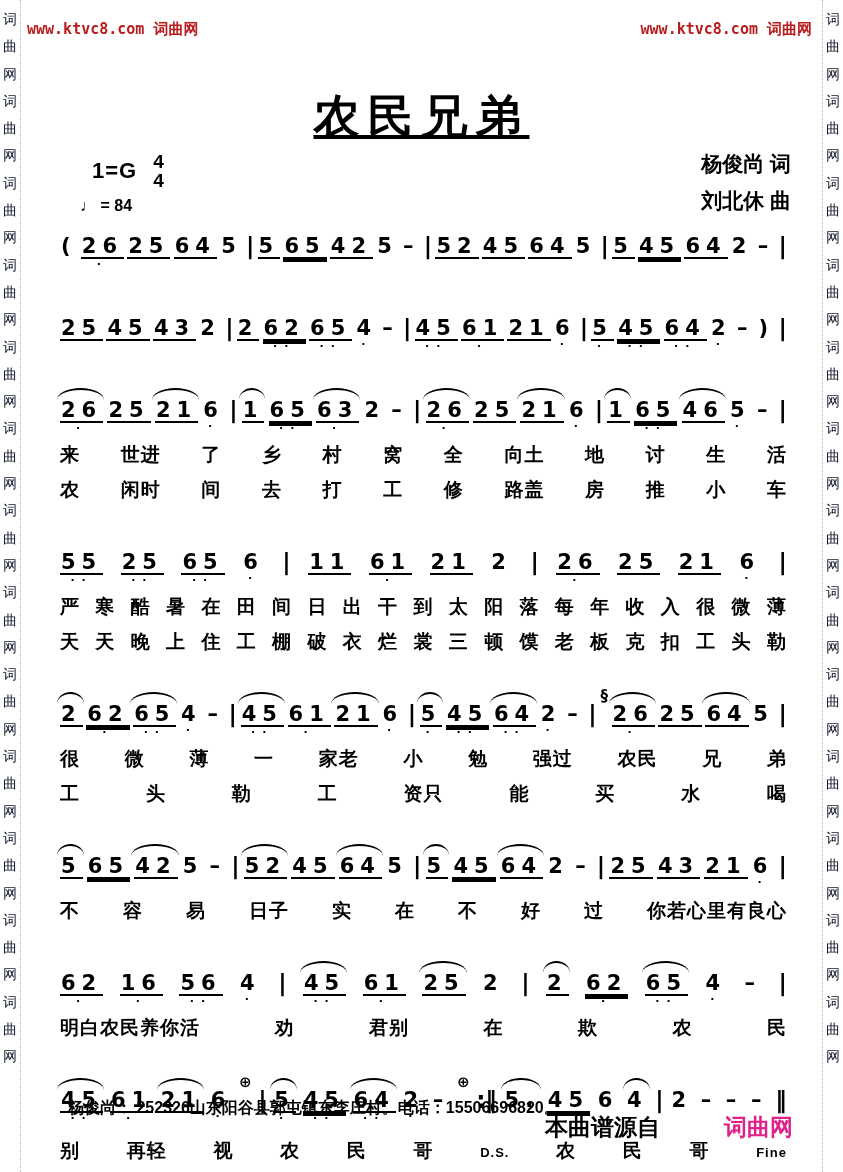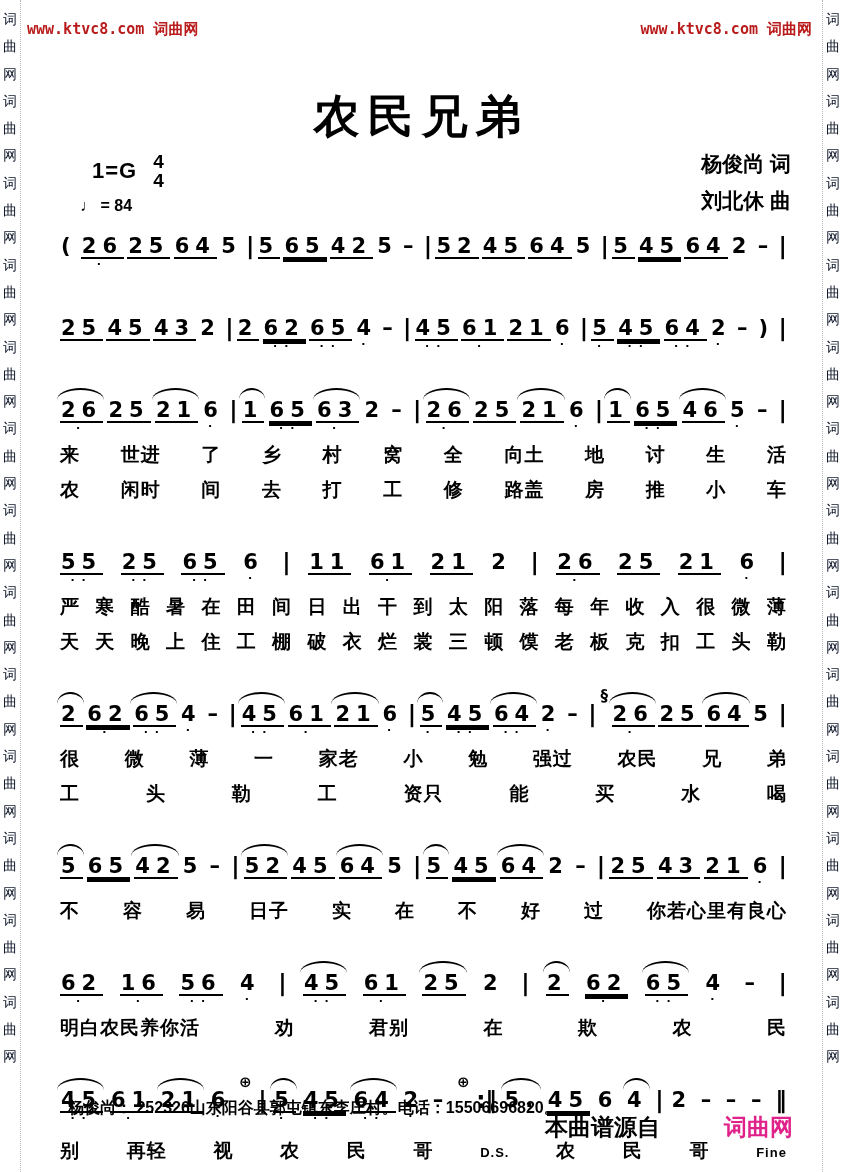--- a/index.html
+++ b/index.html
@@ -16,21 +16,21 @@
   .wm-left{left:0;border-right:1px dotted #b5b5b5;}
   .wm-right{right:0;border-left:1px dotted #b5b5b5;}
   
   .site{
     position:absolute;top:20px;font-family:"DejaVu Sans Mono","Liberation Mono",monospace;
     font-weight:bold;font-size:15px;color:#b91c1c;white-space:nowrap;
   }
   .site-tl{left:27px;} .site-tr{right:31px;}
   .title{
     position:absolute;top:86px;left:0;right:0;text-align:center;
-    font-size:46px;font-weight:bold;letter-spacing:8px;
+    font-size:46px;font-weight:bold;letter-spacing:8px;text-decoration:underline;
   }
   .credits{
     position:absolute;top:146px;right:52px;text-align:left;
     font-size:21px;font-weight:bold;line-height:1.75;white-space:nowrap;
   }
   .keyrow{position:absolute;top:152px;left:92px;display:flex;align-items:center;font-weight:bold;}
   .keysig{font-size:22px;letter-spacing:1px;}
   .timesig{display:inline-flex;flex-direction:column;margin-left:16px;font-size:19px;line-height:1.0;text-align:center;}
   .tempo{position:absolute;top:197px;left:80px;font-size:16px;font-weight:bold;}
   

